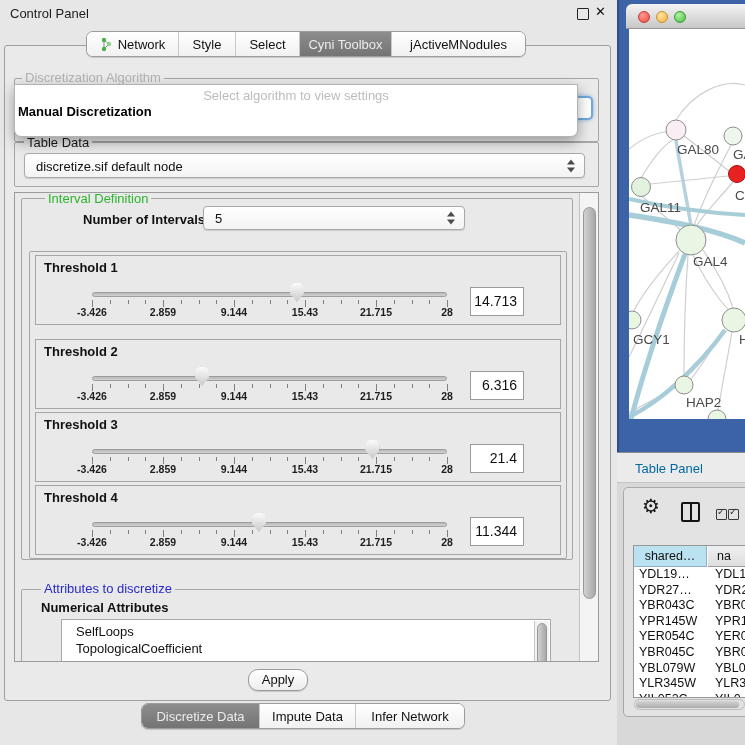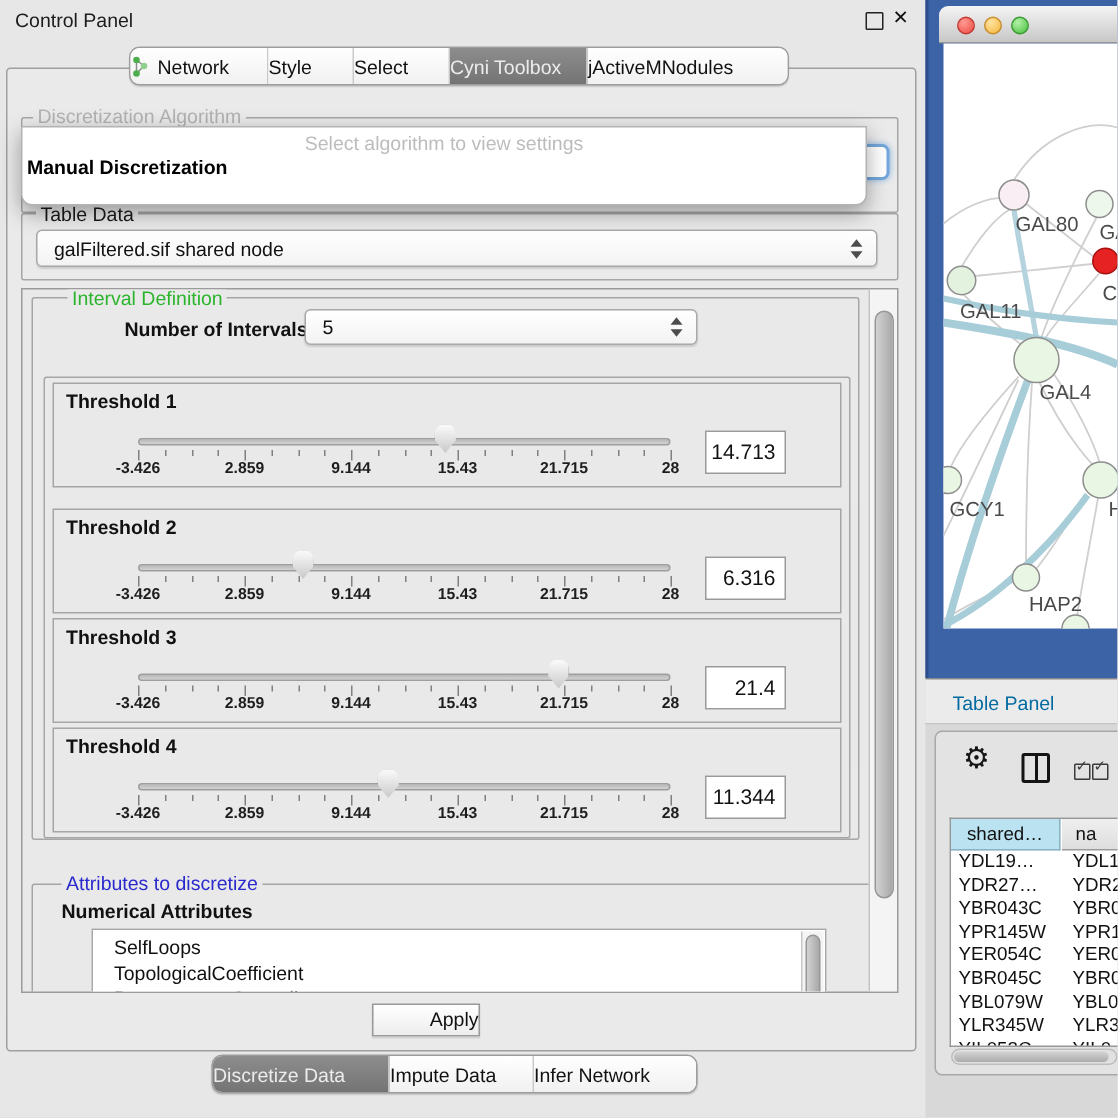--- a/index.html
+++ b/index.html
@@ -8,21 +8,21 @@
        -webkit-font-smoothing:antialiased;}
   .abs{position:absolute;}
   
   #control-panel{left:0;top:0;width:617px;height:745px;background:#e7e7e7;}
   #cp-title{left:10px;top:6px;font-size:13px;color:#1c1c1c;}
   #cp-float{left:577px;top:8px;width:10px;height:10px;border:1.5px solid #222;border-radius:1px;}
   #cp-close{left:595px;top:4px;font-size:13px;font-weight:900;color:#111;}
   
   .seg-control{display:flex;height:24px;border:1px solid #9d9d9d;border-radius:7px;overflow:hidden;
                background:#fff;box-shadow:0 1px 1px rgba(0,0,0,.15);z-index:5;}
-  .seg{display:flex;align-items:center;font-size:13px;color:#111;
+  .seg{display:flex;align-items:center;justify-content:center;font-size:13px;color:#111;
        background:linear-gradient(#ffffff,#f1f1f1);border-right:1px solid #c9c9c9;box-sizing:border-box;}
   .seg:last-child{border-right:none;}
   .seg.selected{background:linear-gradient(#8d8d8d,#747474);color:#ececec;}
   #top-tabs{left:86px;top:31px;}
   #bottom-tabs{left:141px;top:703px;}
   #main-panel{left:4px;top:45px;width:607px;height:656px;background:#eaeaea;
               border:1px solid #9f9f9f;border-radius:3px;box-sizing:border-box;}
   .group{border:1px solid #a6a6a6;border-radius:2px;box-sizing:border-box;}
   .group-title{font-size:13px;line-height:13px;background:#eaeaea;padding:0 3px;white-space:nowrap;}
   .title-green{color:#2cb52c;}
@@ -65,22 +65,22 @@
                 filter:drop-shadow(0 0 1px #777);}
   .tick{position:absolute;width:1px;background:#808080;}
   .tick-label{position:absolute;top:50px;width:60px;text-align:center;font-size:10.5px;font-weight:bold;color:#1d1d1d;}
   .value-box{position:absolute;left:434px;top:31px;width:54px;height:29px;background:#fff;
              border:1px solid #9a9a9a;box-sizing:border-box;font-size:14px;color:#111;
              text-align:right;line-height:27px;padding-right:6px;}
   
   #attr-list{left:46px;top:426px;width:490px;height:60px;background:#fff;border:1px solid #a8a8a8;box-sizing:border-box;}
   .list-item{position:absolute;left:14px;font-size:13px;color:#111;white-space:nowrap;}
   
-  #apply-btn{left:248px;top:669px;width:72px;height:22px;background:linear-gradient(#ffffff,#ededed);
-             border:1px solid #9a9a9a;border-radius:0;font-size:13px;color:#111;text-align:right;
+  #apply-btn{left:248px;top:669px;width:60px;height:22px;background:linear-gradient(#ffffff,#ededed);
+             border:1px solid #9a9a9a;border-radius:10px;font-size:13px;color:#111;text-align:center;
              line-height:20px;box-sizing:border-box;box-shadow:0 1px 1px rgba(0,0,0,.15);}
   
   #net-frame{left:617px;top:0;width:128px;height:452px;background:#3c63a6;border-left:2px solid #2d4e8a;box-sizing:border-box;}
   #net-titlebar{left:626px;top:4px;width:119px;height:25px;border-radius:6px 0 0 0;
                 background:linear-gradient(#f4f4f4,#c7c7c7);border-bottom:1px solid #959595;box-sizing:border-box;}
   .light{position:absolute;top:7px;width:12px;height:12px;border-radius:50%;box-sizing:border-box;}
   #light-red{left:12px;background:radial-gradient(circle at 35% 30%,#ff9a94,#ee4b42);border:1px solid #c33a33;}
   #light-yellow{left:30px;background:radial-gradient(circle at 35% 30%,#ffe3a0,#f5b53c);border:1px solid #c68f2c;}
   #light-green{left:48px;background:radial-gradient(circle at 35% 30%,#b4f0a8,#46c13c);border:1px solid #3b9a33;}
   #net-canvas{left:629px;top:29px;width:116px;height:390px;background:#fff;}
@@ -144,21 +144,21 @@
 
   <div class="abs" id="main-panel"></div>
 
   <div class="abs group" id="algo-group" style="left:14px;top:78px;width:585px;height:64px;"></div>
   <div class="abs group-title title-gray" style="left:22px;top:71px;">Discretization Algorithm</div>
   <div class="abs" id="algo-combo"></div>
 
   <div class="abs group" style="left:14px;top:142px;width:585px;height:45px;"></div>
   <div class="abs group-title" style="left:24px;top:136px;color:#1a1a1a;">Table Data</div>
   <div class="abs combo" style="left:24px;top:153px;width:561px;height:25px;">
-    <span class="combo-text">galFiltered.sif shared node</span>
+    <span class="combo-text">discretize.sif default node</span>
     <span class="stepper"></span>
   </div>
 
   <div class="abs" id="scroll-area">
 
     <div class="abs group" style="left:6px;top:5px;width:552px;height:362px;"></div>
     <div class="abs group-title title-green" style="left:30px;top:-1px;background:#e9e9e9;">Interval Definition</div>
     <div class="abs" style="left:68px;top:19px;font-size:13px;font-weight:bold;color:#111;">Number of Intervals</div>
     <div class="abs combo" style="left:188px;top:13px;width:262px;height:24px;">
       <span class="combo-text">5</span>

